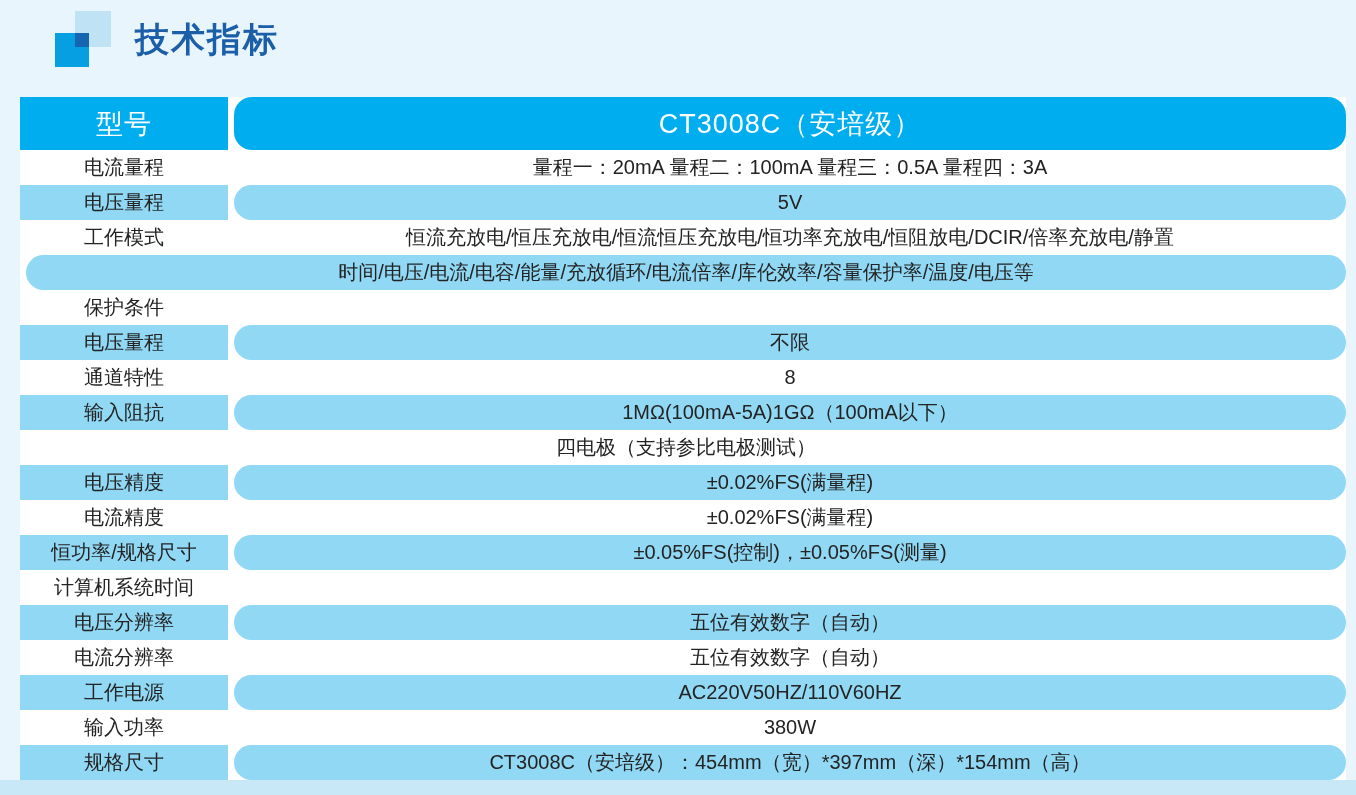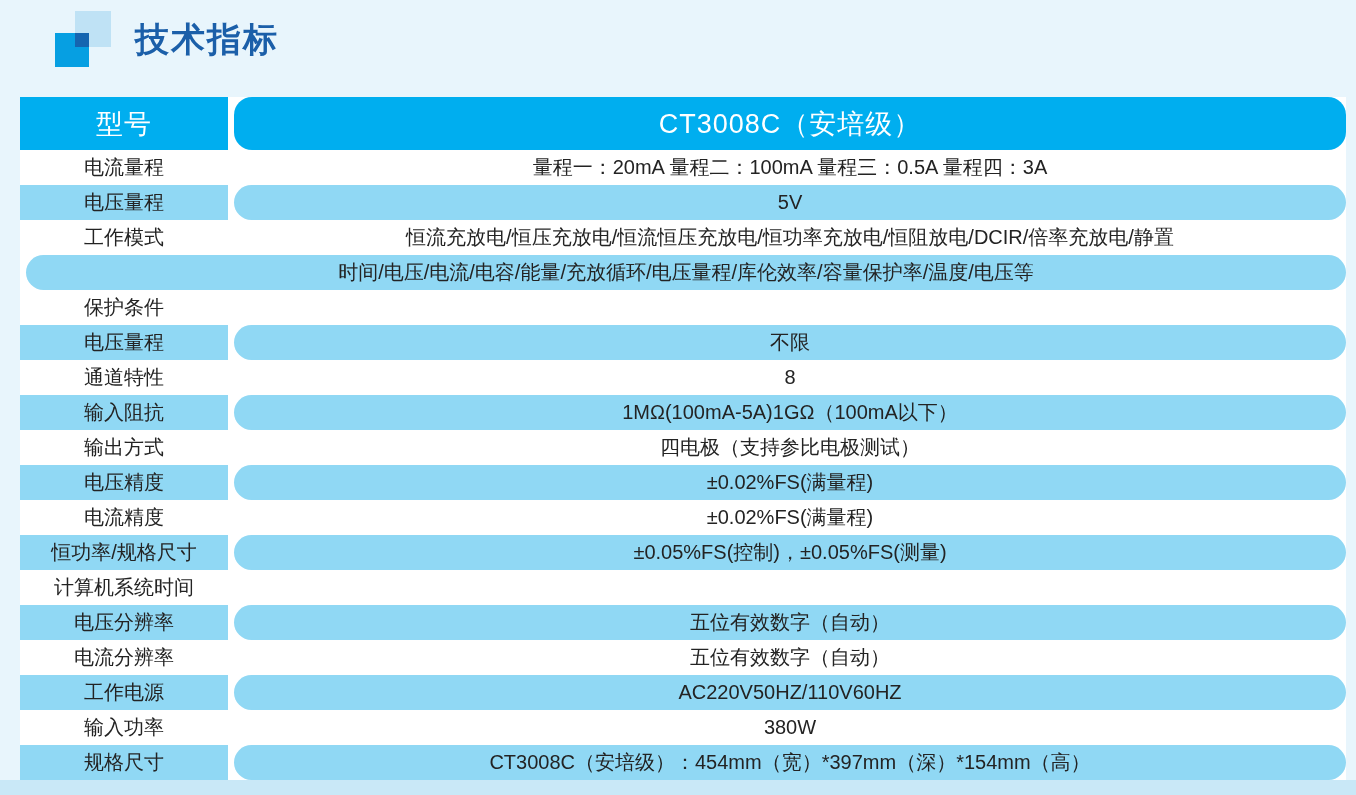--- a/index.html
+++ b/index.html
@@ -94,21 +94,21 @@
         <div class="gap"></div>
         <div class="c2">5V</div>
       </div>
       <div class="t-data t-row">
         <div class="c1">工作模式</div>
         <div class="gap"></div>
         <div class="c2">恒流充放电/恒压充放电/恒流恒压充放电/恒功率充放电/恒阻放电/DCIR/倍率充放电/静置</div>
       </div>
       <div class="t-data t-row alt">
         <div class="gap"></div>
-        <div class="c2">时间/电压/电流/电容/能量/充放循环/电压量程/库伦效率/容量保护率/温度/电压等</div>
+        <div class="c2">时间/电压/电流/电容/能量/充放循环/电流倍率/库伦效率/容量保护率/温度/电压等</div>
       </div>
       <div class="t-data t-row">
         <div class="c1">保护条件</div>
         <div class="gap"></div>
       </div>
       <div class="t-data t-row alt">
         <div class="c1">电压量程</div>
         <div class="gap"></div>
         <div class="c2">不限</div>
       </div>
@@ -116,21 +116,20 @@
         <div class="c1">通道特性</div>
         <div class="gap"></div>
         <div class="c2">8</div>
       </div>
       <div class="t-data t-row alt">
         <div class="c1">输入阻抗</div>
         <div class="gap"></div>
         <div class="c2">1MΩ(100mA-5A)1GΩ（100mA以下）</div>
       </div>
       <div class="t-data t-row">
-        <div class="c1">输出方式</div>
         <div class="gap"></div>
         <div class="c2">四电极（支持参比电极测试）</div>
       </div>
       <div class="t-data t-row alt">
         <div class="c1">电压精度</div>
         <div class="gap"></div>
         <div class="c2">±0.02%FS(满量程)</div>
       </div>
       <div class="t-data t-row">
         <div class="c1">电流精度</div>

